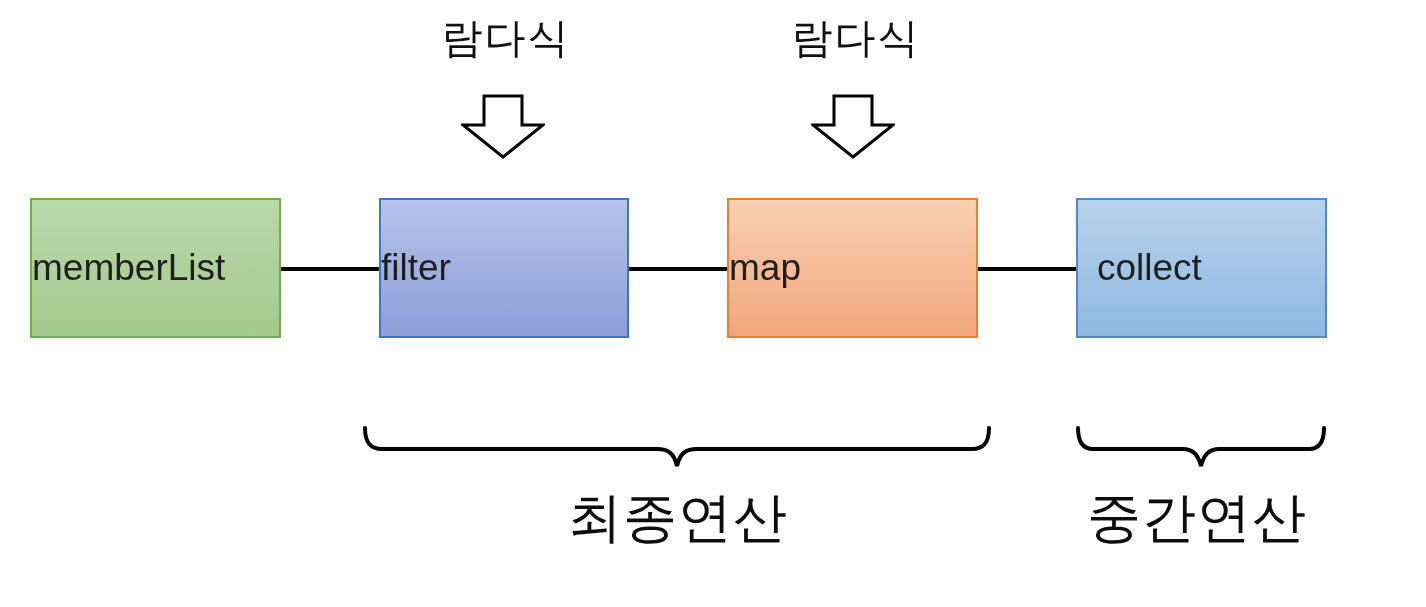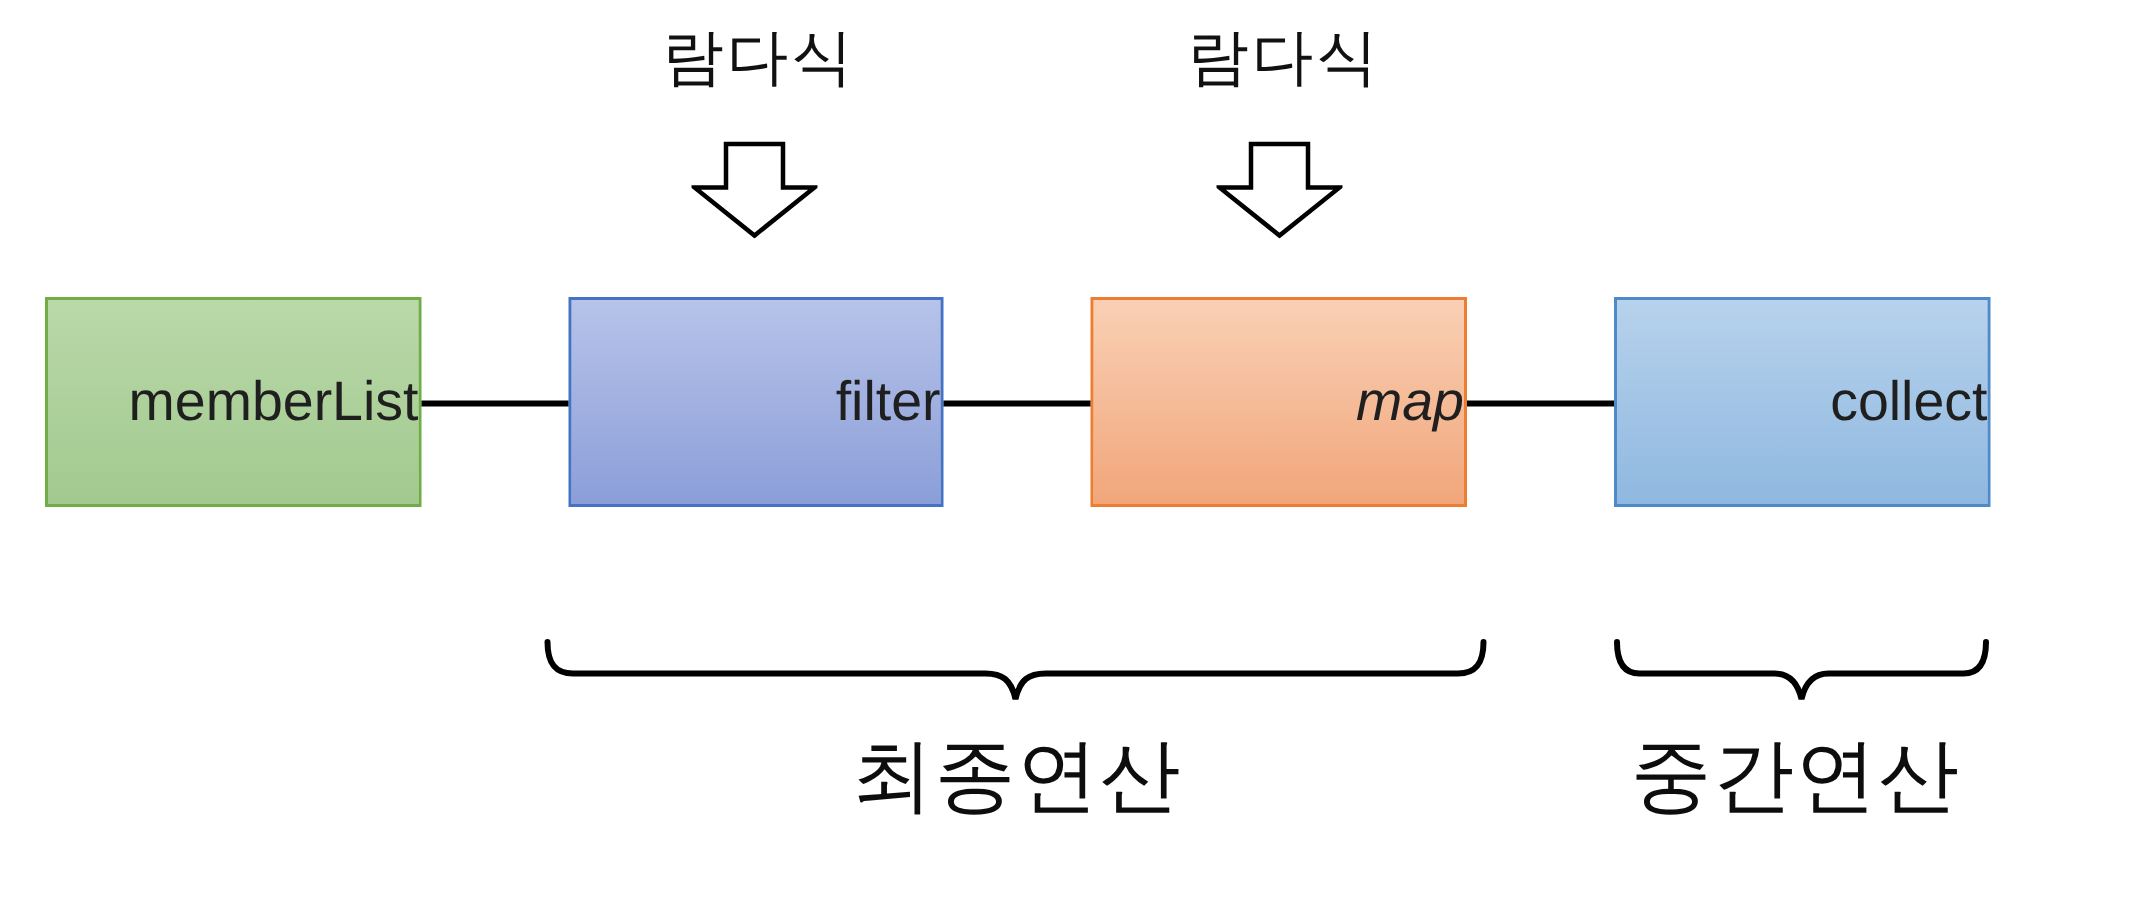--- a/index.html
+++ b/index.html
@@ -42,45 +42,44 @@
   #down-arrow-2 { left: 811px; }
 
   
   .node {
     position: absolute;
     top: 198px;
     height: 140px;
     box-sizing: border-box;
     display: flex;
     align-items: center;
-    justify-content: flex-end;
+    justify-content: flex-start;
     font-size: 37px;
     color: #1f1f1f;
   }
   #node-memberlist {
     left: 30px;  width: 251px;
     background: linear-gradient(180deg, #bad9a9 0%, #a2c98f 100%);
     border: 2px solid #70ad47;
   }
   #node-filter {
     left: 379px; width: 250px;
     background: linear-gradient(180deg, #b7c3e9 0%, #8b9ed8 100%);
     border: 2px solid #4472c4;
-    padding-left: 28px;
   }
   #node-map {
     left: 727px; width: 251px;
     background: linear-gradient(180deg, #f9d0b5 0%, #f1a67a 100%);
     border: 2px solid #ed7d31;
-    font-style: italic;
   }
   #node-collect {
     left: 1076px; width: 251px;
     background: linear-gradient(180deg, #b7d2ec 0%, #8fb8e0 100%);
     border: 2px solid #4e8ac8;
+    padding-left: 19px;
   }
 
   
   .connector {
     position: absolute;
     top: 267px;
     height: 4px;
     background: #000000;
   }
   #connector-1 { left: 281px; width: 98px; }

